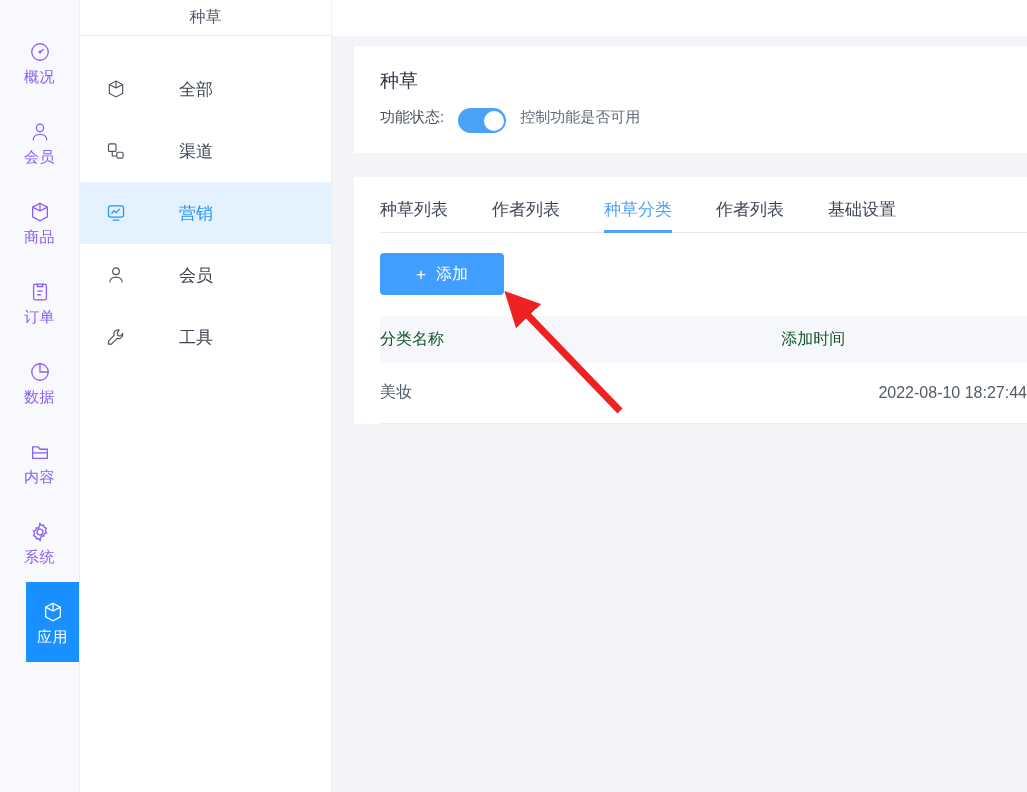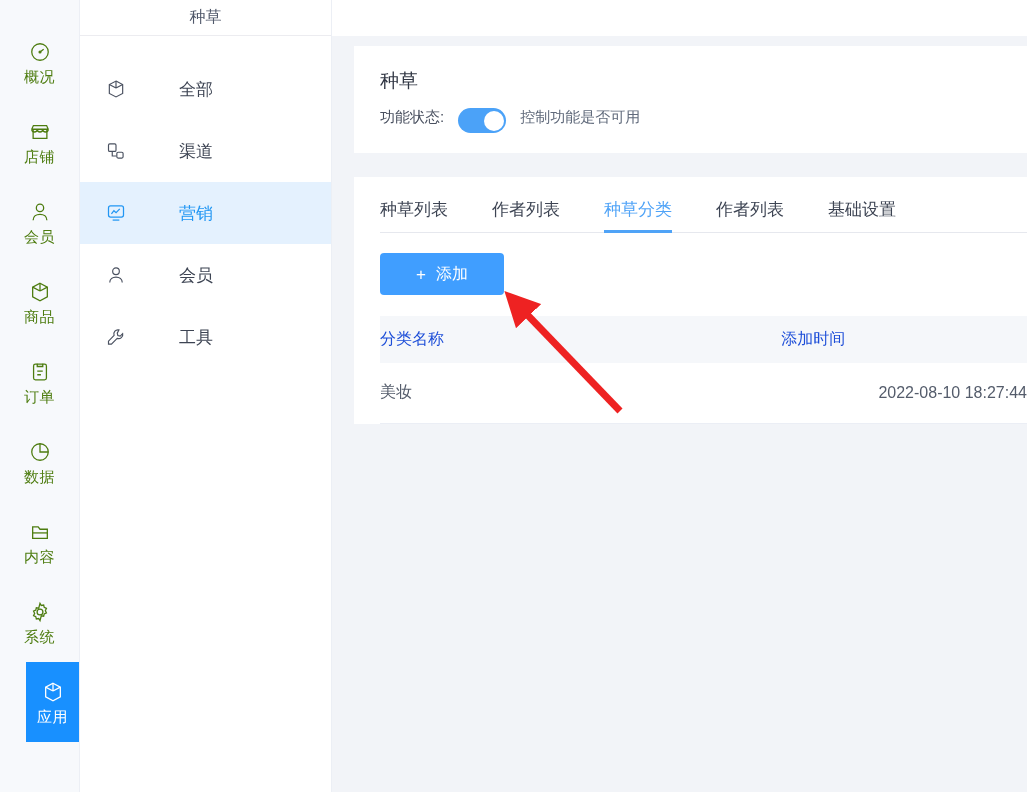--- a/index.html
+++ b/index.html
@@ -19,21 +19,21 @@
     display: flex; flex-direction: column;
     align-items: stretch;
     padding-top: 22px;
     flex: 0 0 80px;
   }
   .rail-item {
     height: 80px;
     display: flex; flex-direction: column;
     align-items: center; justify-content: center;
     gap: 6px;
-    color: #4d7c0f;
+    color: #8b5cf6;
     cursor: pointer;
     user-select: none;
   }
   .rail-item .rail-label { font-size: 15px; line-height: 1; letter-spacing: .5px; }
   .rail-item svg { width: 22px; height: 22px; display: block; }
   .rail-item.active { background: #1890ff; color: #ffffff; margin-left: 26px; }
 
   
   .menu-panel {
     width: 252px; height: 792px;
@@ -126,21 +126,21 @@
     border: none; border-radius: 4px;
     width: 124px; height: 42px;
     font-size: 16px; cursor: pointer;
     font-family: inherit;
   }
   .btn-add .plus { font-size: 17px; line-height: 1; }
 
   table.grid { width: 100%; border-collapse: collapse; margin-top: 21px; }
   table.grid th {
     background: #f5f7fa;
-    color: #1d4ed8;
+    color: #14532d;
     font-weight: normal;
     font-size: 16px;
     text-align: left;
     padding: 13px 0 13px 0;
     height: 43px;
   }
   table.grid td {
     font-size: 16px; color: #545c6b;
     padding: 18px 0;
     border-bottom: 1px solid #ebeef5;
@@ -168,29 +168,20 @@
       <span>
         <svg viewBox="0 0 24 24" fill="none" stroke="currentColor" stroke-width="1.4">
           <circle cx="12" cy="12" r="9"></circle>
             <path d="M12 12l4-3"></path>
             <circle cx="12" cy="12" r="1" fill="currentColor"></circle>
         </svg>
       </span>
       <span class="rail-label">概况</span>
     </div>
 
-    <div class="rail-item">
-      <span>
-        <svg viewBox="0 0 24 24" fill="none" stroke="currentColor" stroke-width="1.4">
-          <path d="M3 9h18M3 9l1.8-4h14.4L21 9M4.5 9v10h15V9"></path>
-            <path d="M3 9a3 3 0 006 0 3 3 0 006 0 3 3 0 006 0"></path>
-        </svg>
-      </span>
-      <span class="rail-label">店铺</span>
-    </div>
 
     <div class="rail-item">
       <span>
         <svg viewBox="0 0 24 24" fill="none" stroke="currentColor" stroke-width="1.4">
           <circle cx="12" cy="7.5" r="4"></circle>
             <path d="M4.5 21c0-4.1 3.4-6.5 7.5-6.5s7.5 2.4 7.5 6.5"></path>
         </svg>
       </span>
       <span class="rail-label">会员</span>
     </div>

